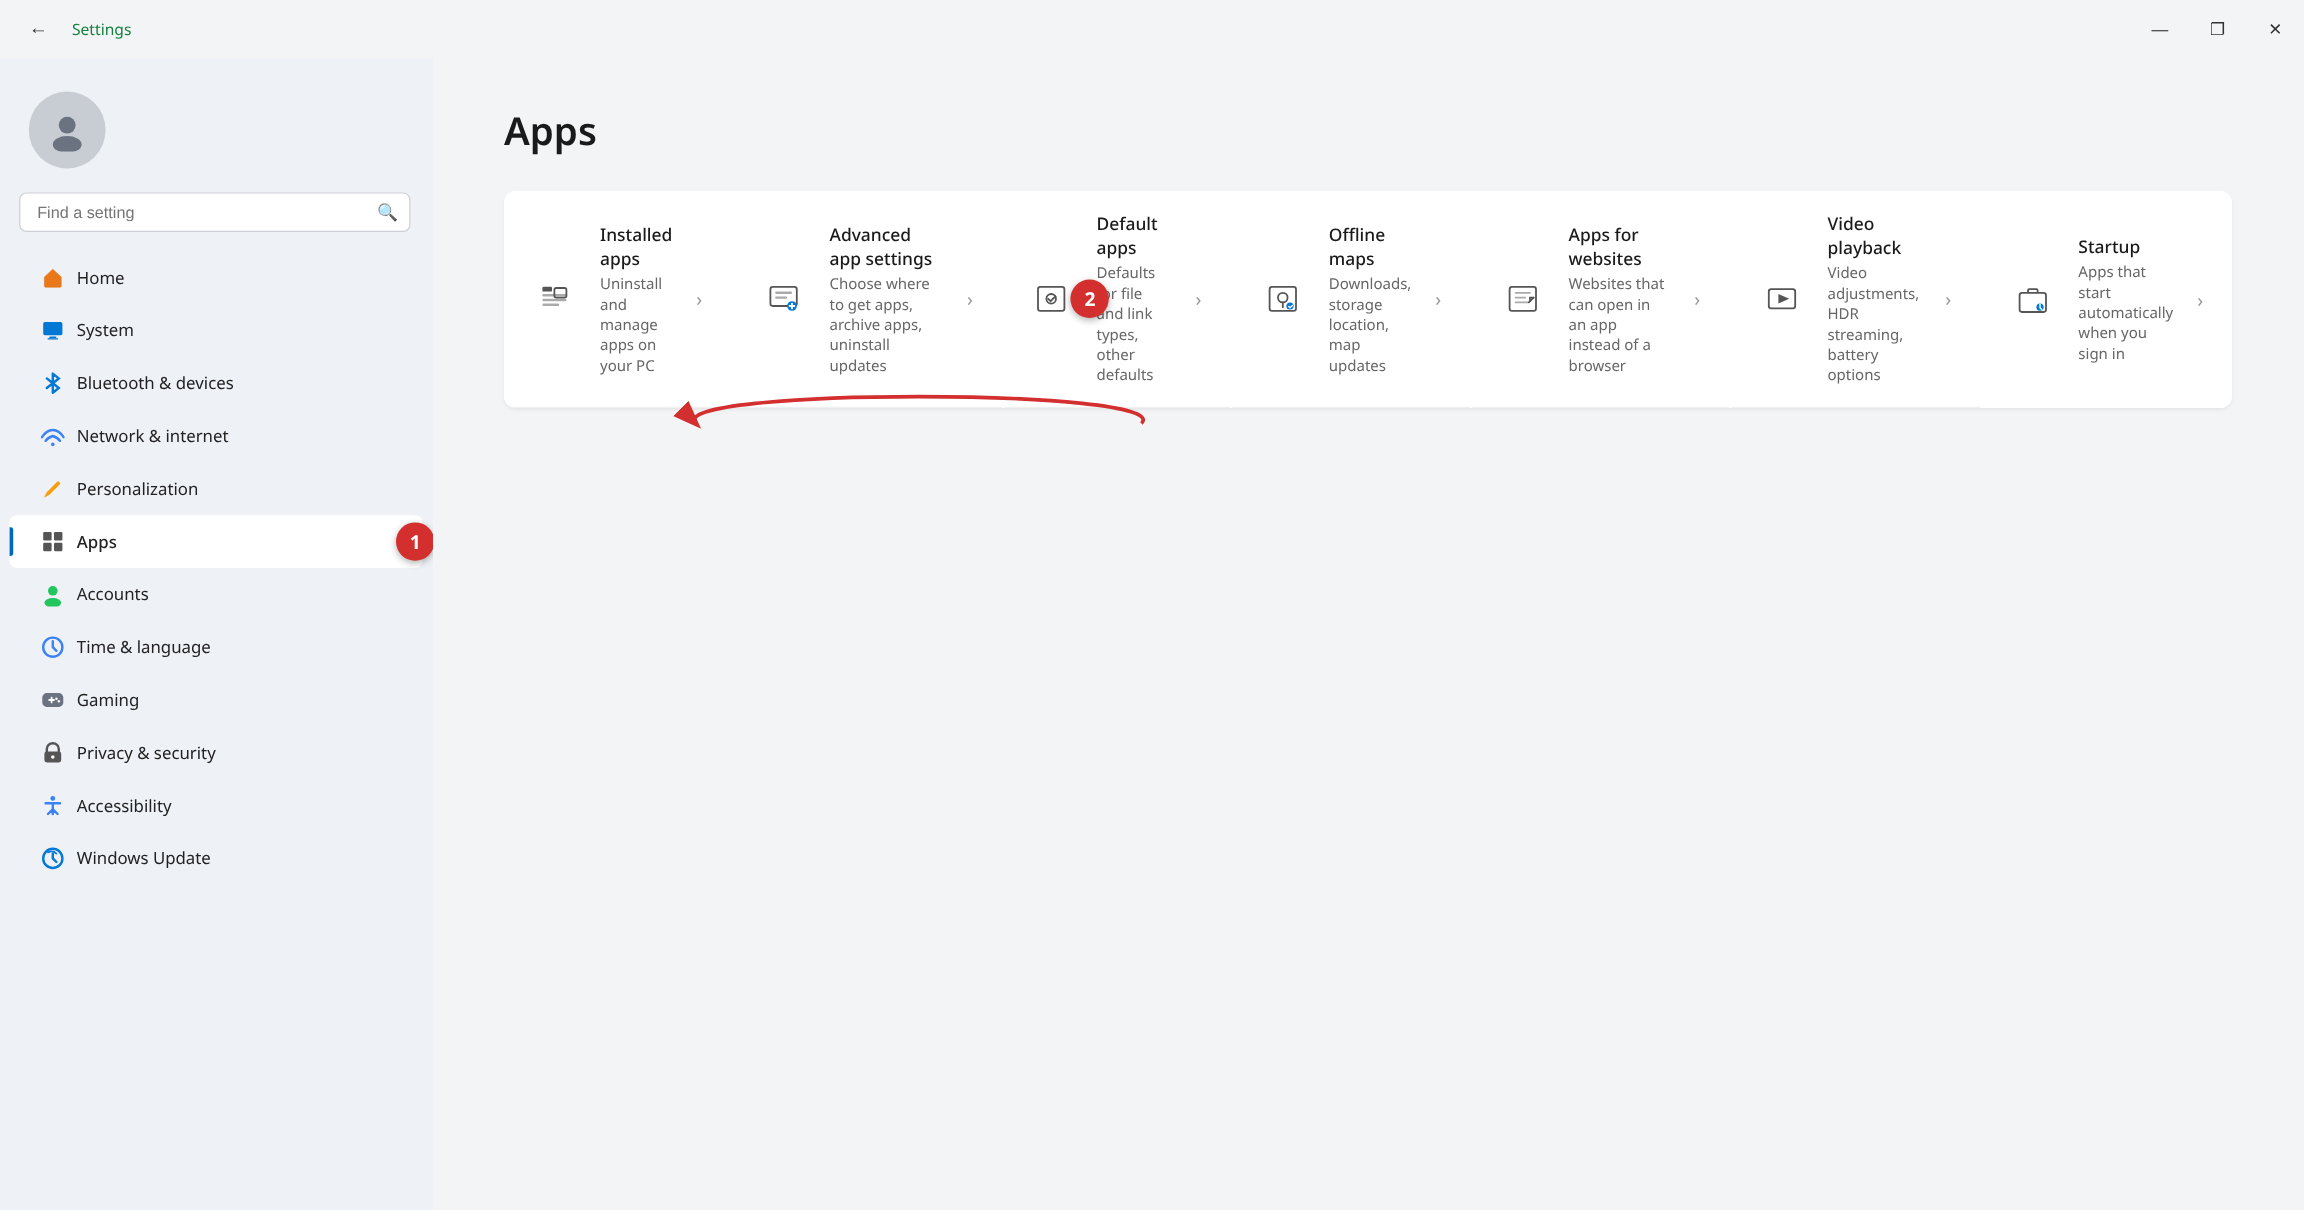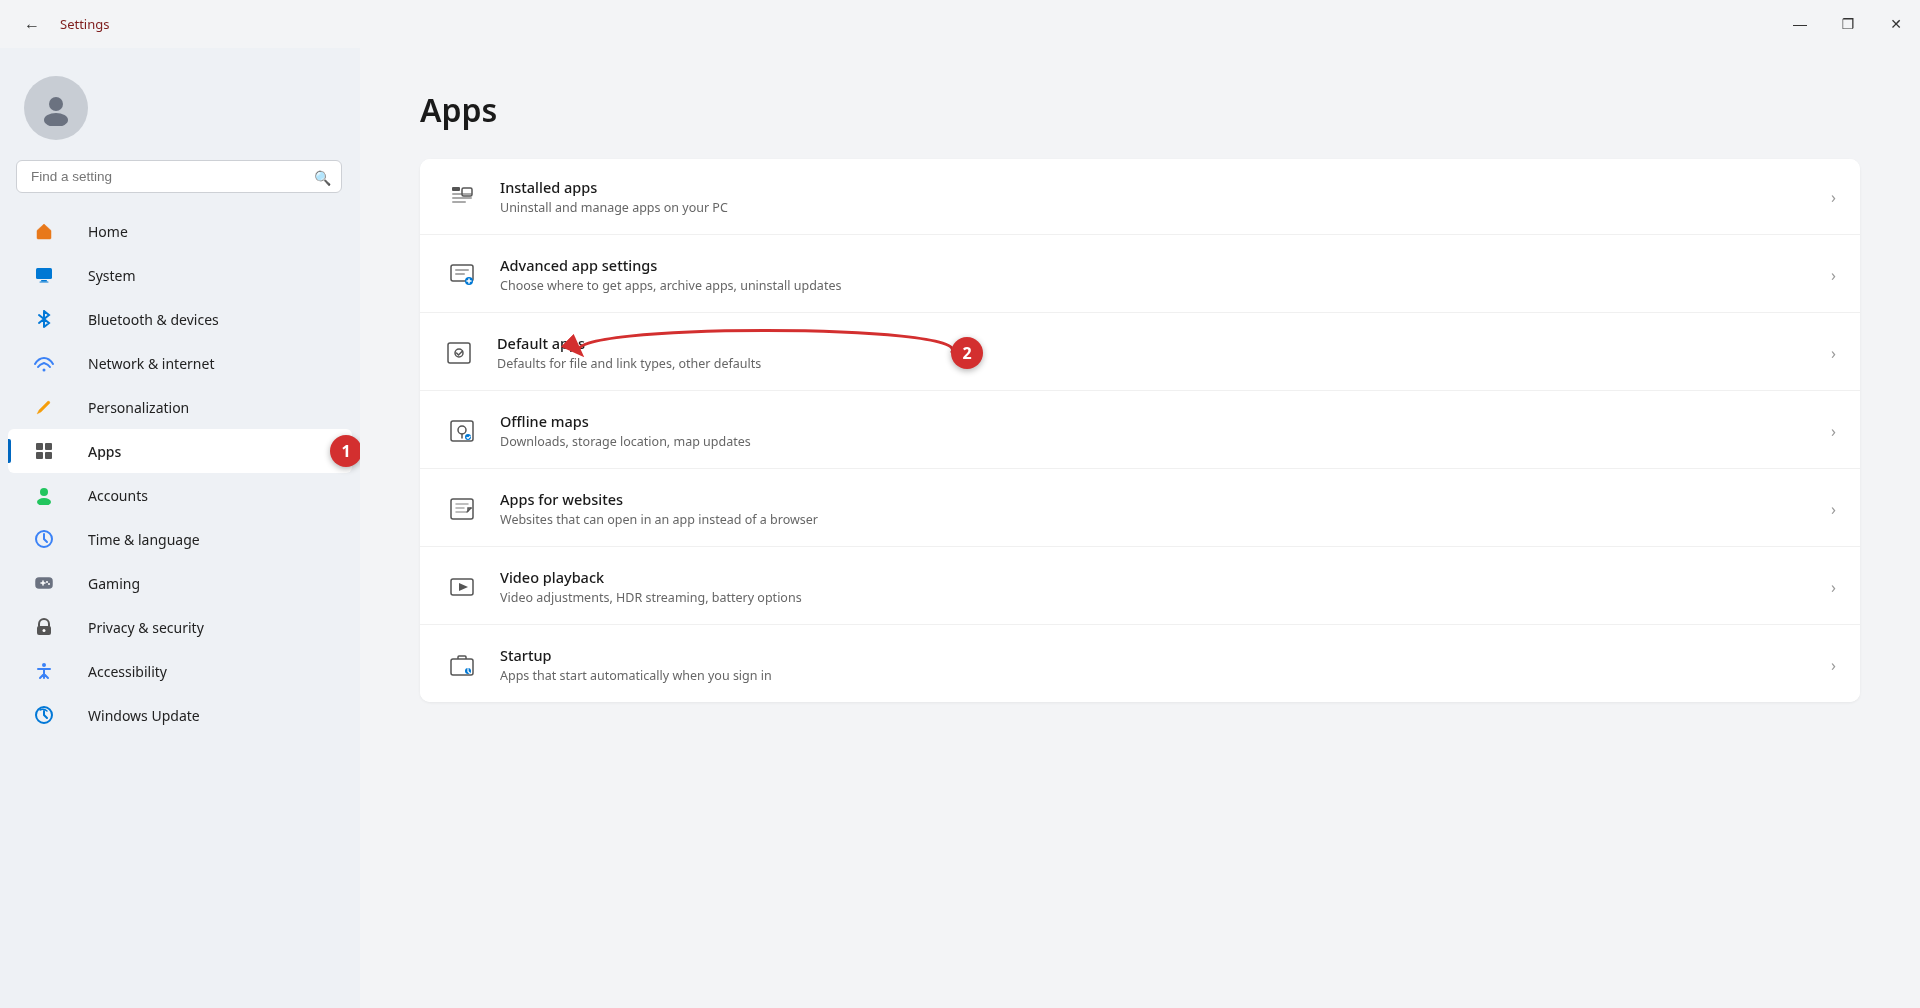--- a/index.html
+++ b/index.html
@@ -53,21 +53,21 @@
       background: transparent;
       cursor: pointer;
       display: flex;
       align-items: center;
       justify-content: center;
       color: #333;
       font-size: 16px;
     }
     .titlebar-title {
       font-size: 13px;
-      color: #7f1d1d;
+      color: #15803d;
       font-weight: 400;
     }
 
     
     .app-body {
       display: flex;
       flex: 1;
       overflow: hidden;
     }
 
@@ -121,21 +121,21 @@
       top: 50%;
       transform: translateY(-50%);
       color: #666;
       font-size: 14px;
       pointer-events: none;
     }
 
     .nav-item {
       display: flex;
       align-items: center;
-      gap: 32px;
+      gap: 8px;
       padding: 10px 24px;
       cursor: pointer;
       border-radius: 6px;
       margin: 0 8px;
       color: #222;
       font-size: 14px;
       font-weight: 400;
       position: relative;
     }
     .nav-item.active {
@@ -173,21 +173,21 @@
     .page-title {
       font-size: 32px;
       font-weight: 600;
       color: #1a1a1a;
       margin-bottom: 28px;
     }
 
     
     .settings-list {
       display: flex;
-      flex-direction: column;
+      flex-direction: row;
       gap: 2px;
       background: white;
       border-radius: 10px;
       overflow: hidden;
       box-shadow: 0 1px 3px rgba(0,0,0,0.06);
     }
     .settings-item {
       display: flex;
       align-items: center;
       gap: 20px;

